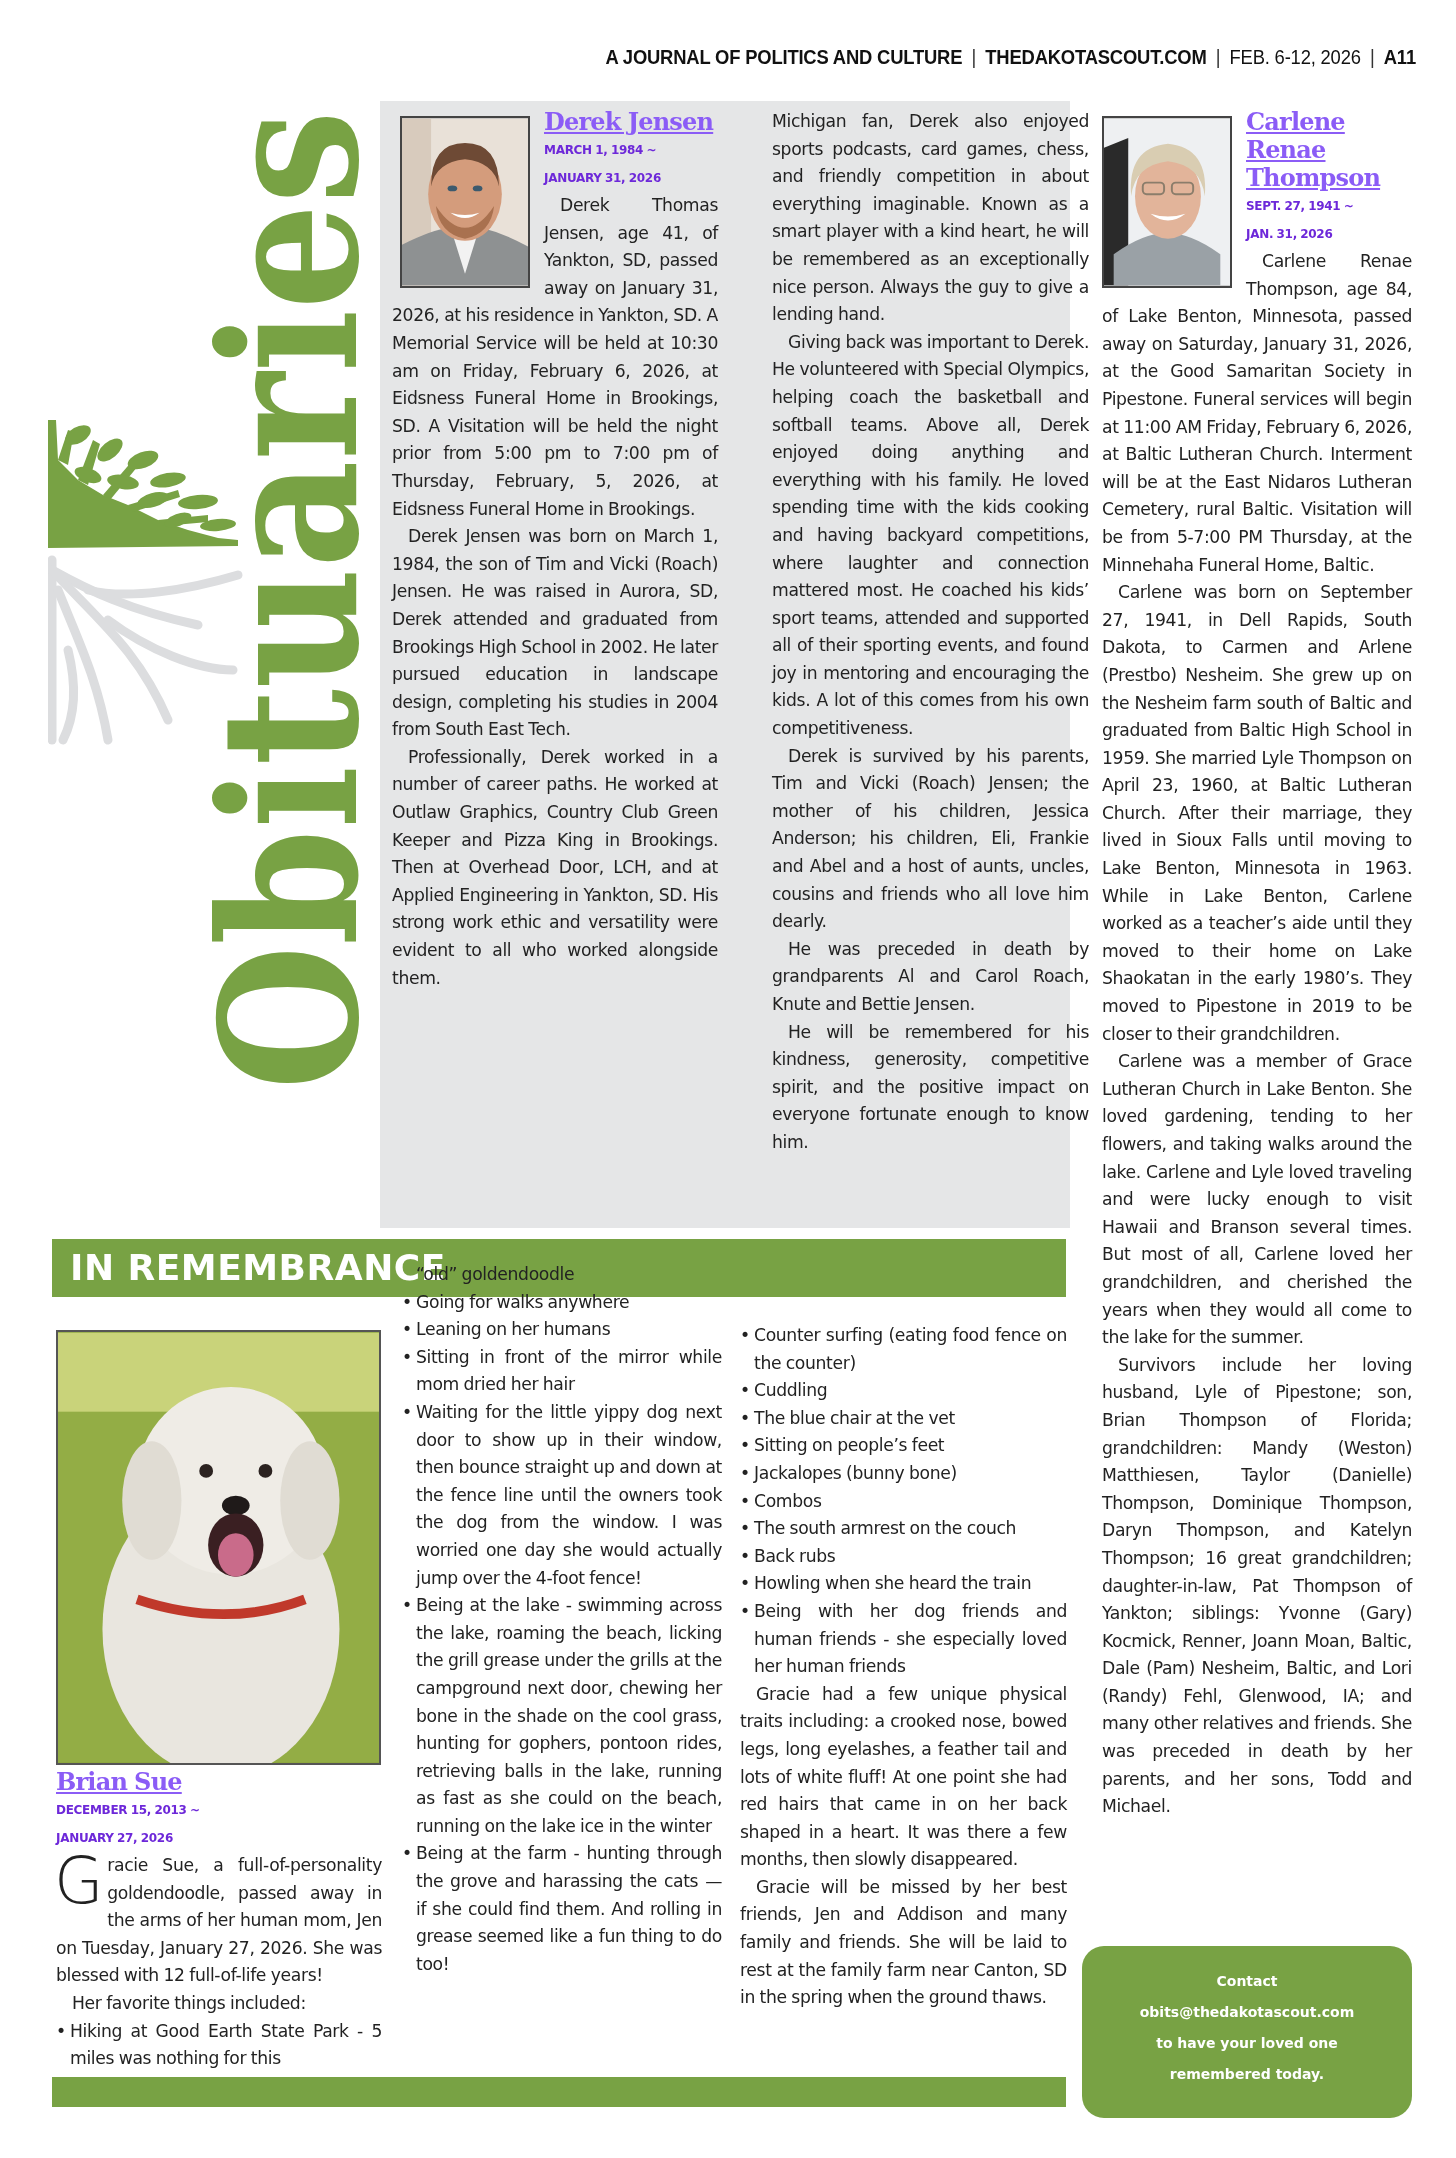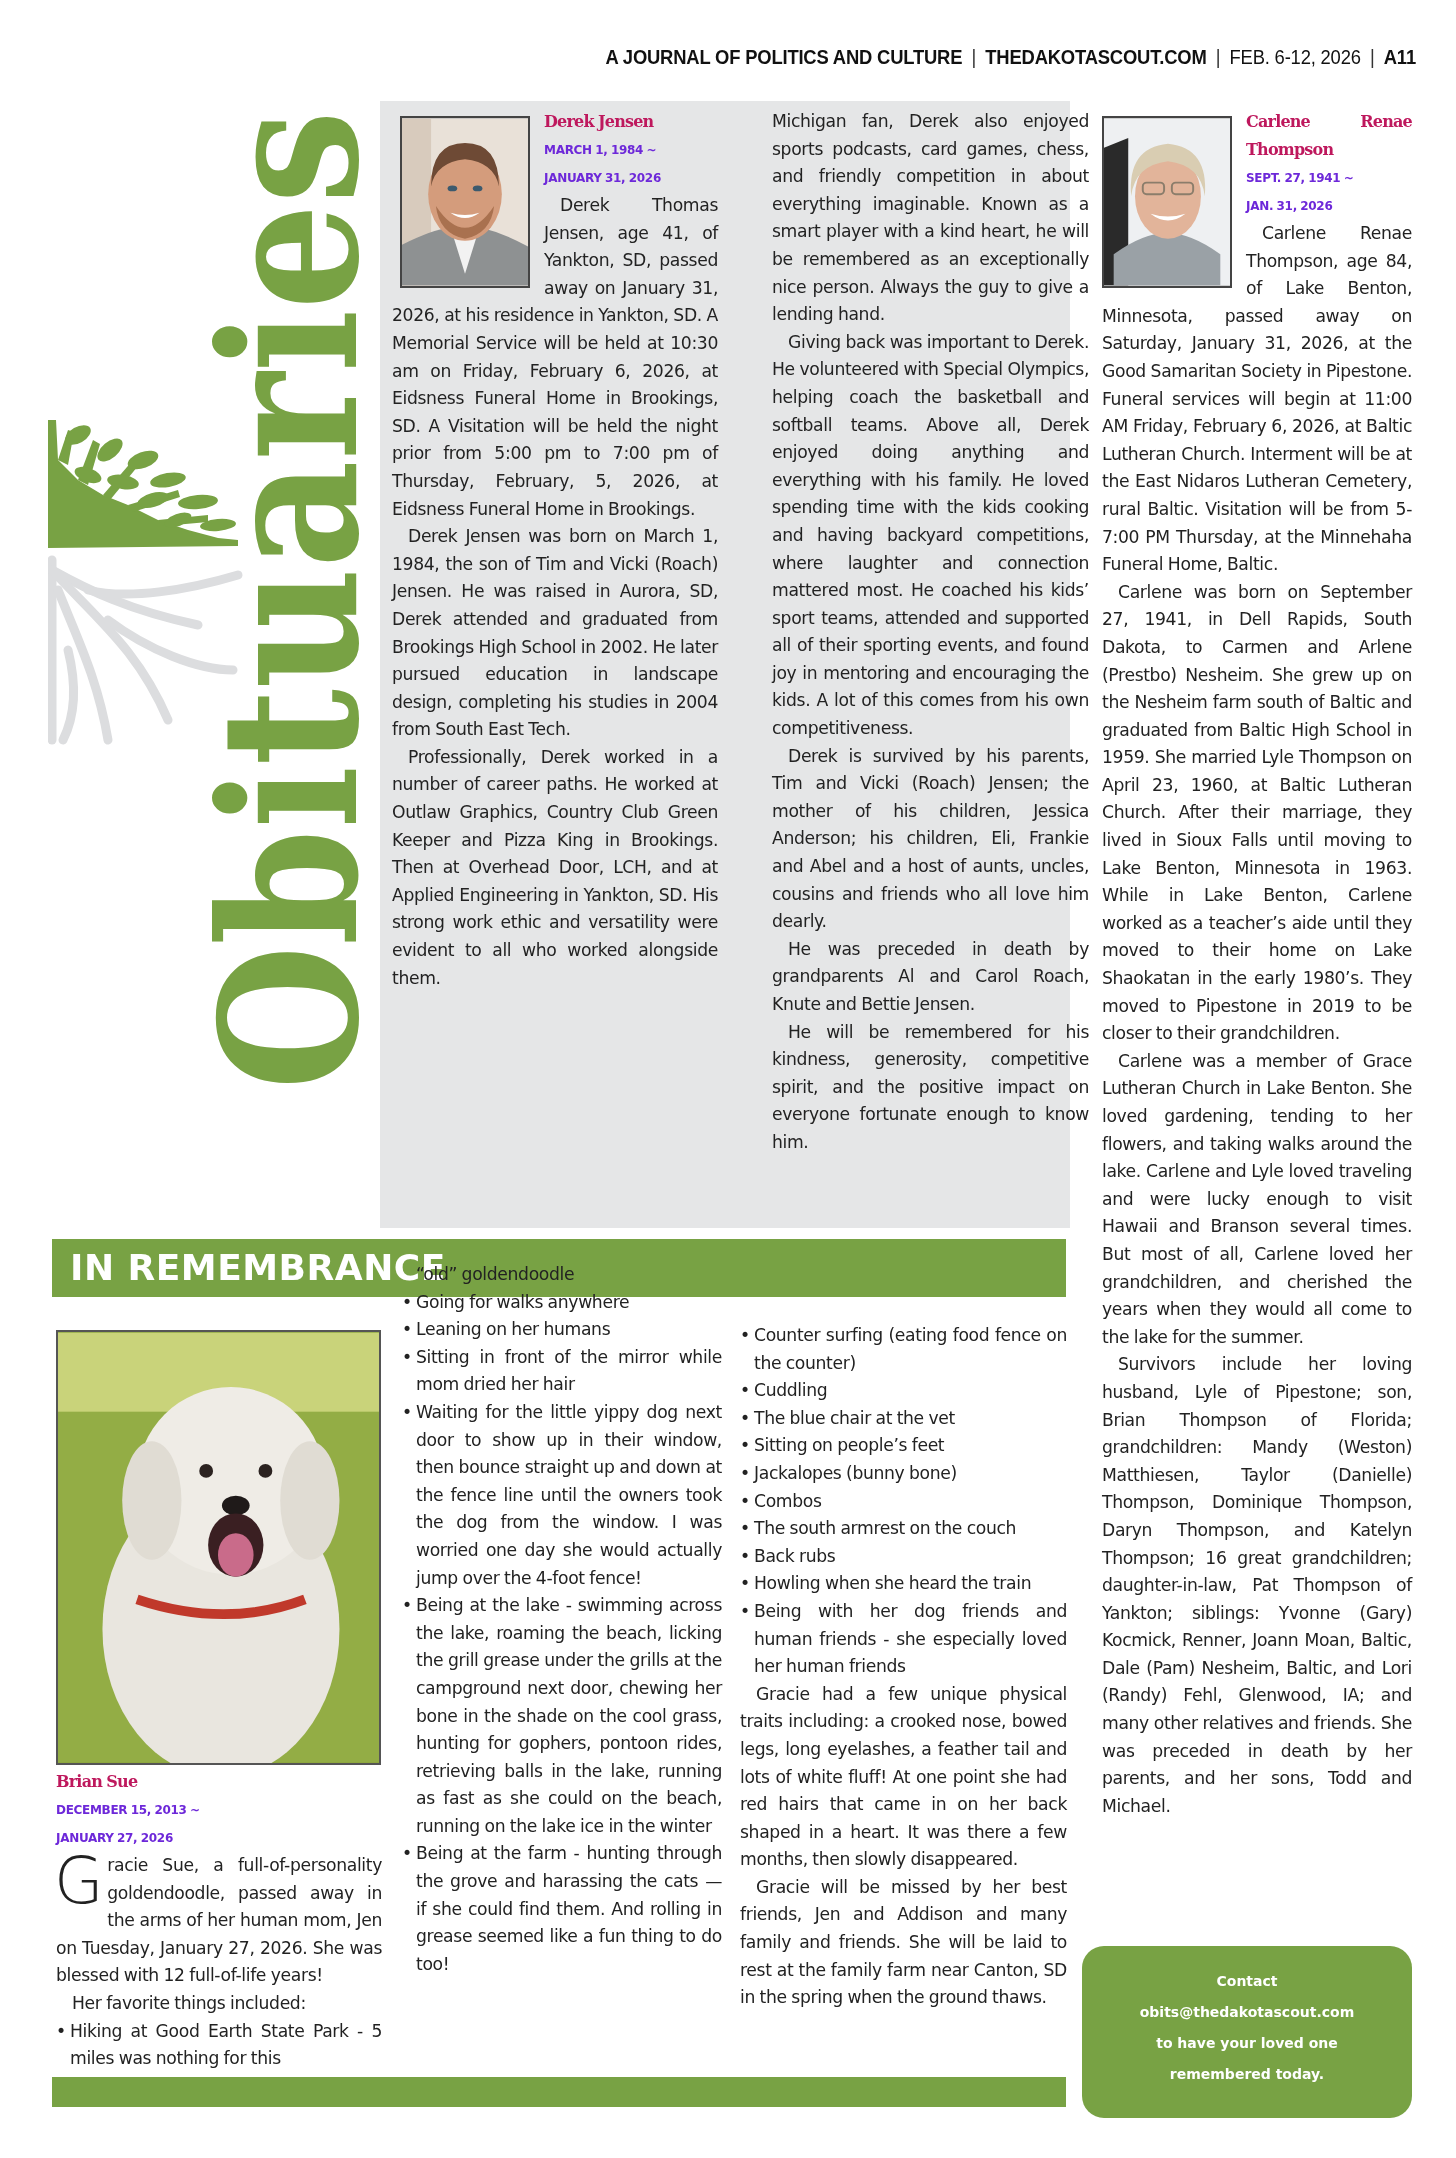--- a/index.html
+++ b/index.html
@@ -39,22 +39,22 @@
   .col-derek-2 { left: 772px; top: 108px; width: 317px; }
   .col-carlene { left: 1102px; top: 108px; width: 310px; }
 
   .photo {
     border: 2px solid #444; background: #bbb; overflow: hidden; position: relative;
   }
   .photo-derek { float: left; width: 130px; height: 172px; margin: 8px 14px 4px 8px; }
   .photo-carlene { float: left; width: 130px; height: 172px; margin: 8px 14px 4px 0; }
 
   .obit-name {
-    font-family: "DejaVu Serif", serif; font-weight: 700; font-size: 16px; line-height: 28px;
-    color: #be185d; letter-spacing: -0.8px; text-indent: 0;
+    font-family: "DejaVu Serif", serif; font-weight: 700; font-size: 24px; line-height: 28px;
+    color: #8b5cf6; letter-spacing: -0.8px; text-indent: 0; text-decoration: underline;
   }
   .obit-dates {
     font-family: "DejaVu Sans", sans-serif; font-weight: 700; font-size: 12px; line-height: 28px;
     color: #6d28d9; text-indent: 0; letter-spacing: -0.3px;
   }
 
   .remembrance-bar {
     position: absolute; left: 52px; top: 1239px; width: 1014px; height: 58px;
     background: #78a244; color: #fff;
     font-family: "DejaVu Sans", sans-serif; font-weight: 700; font-size: 36px; letter-spacing: 0.5px;

